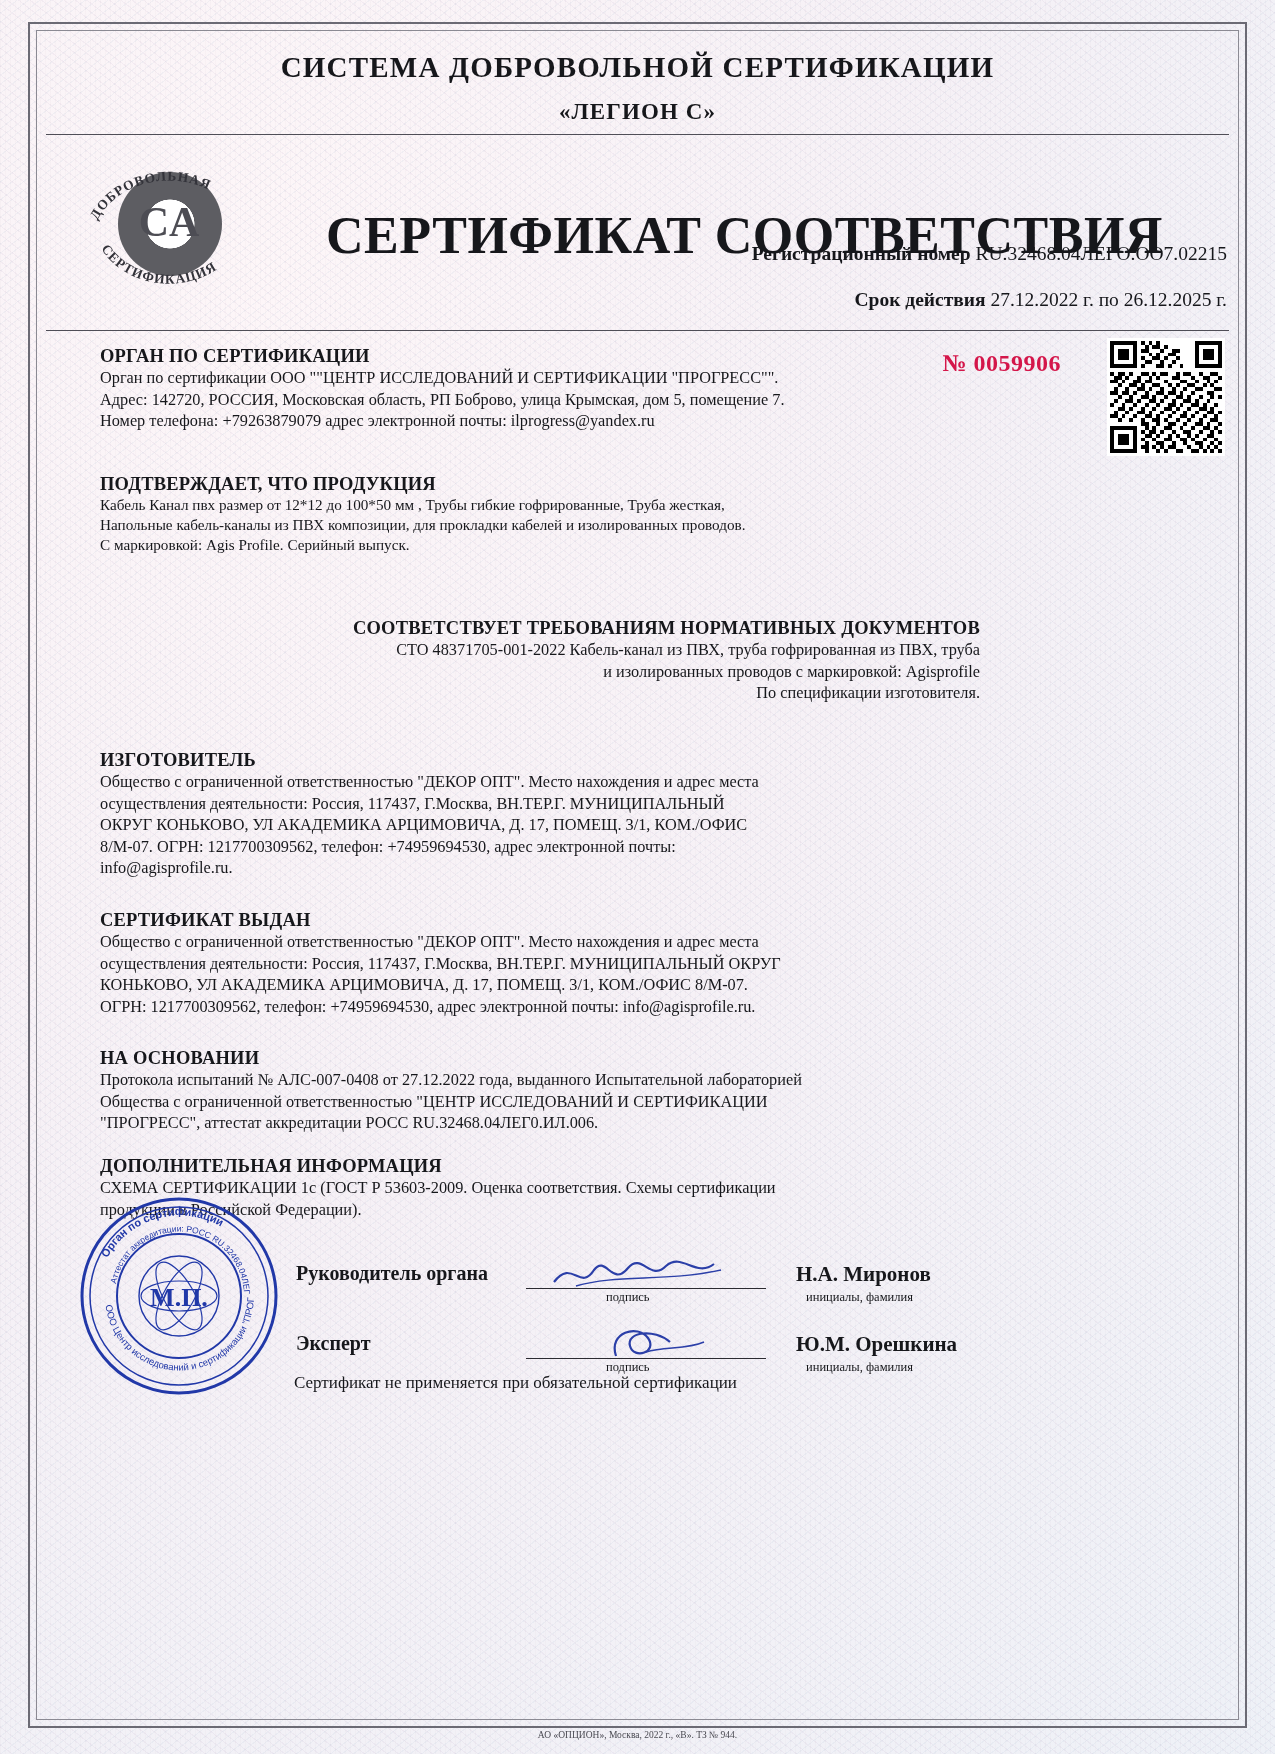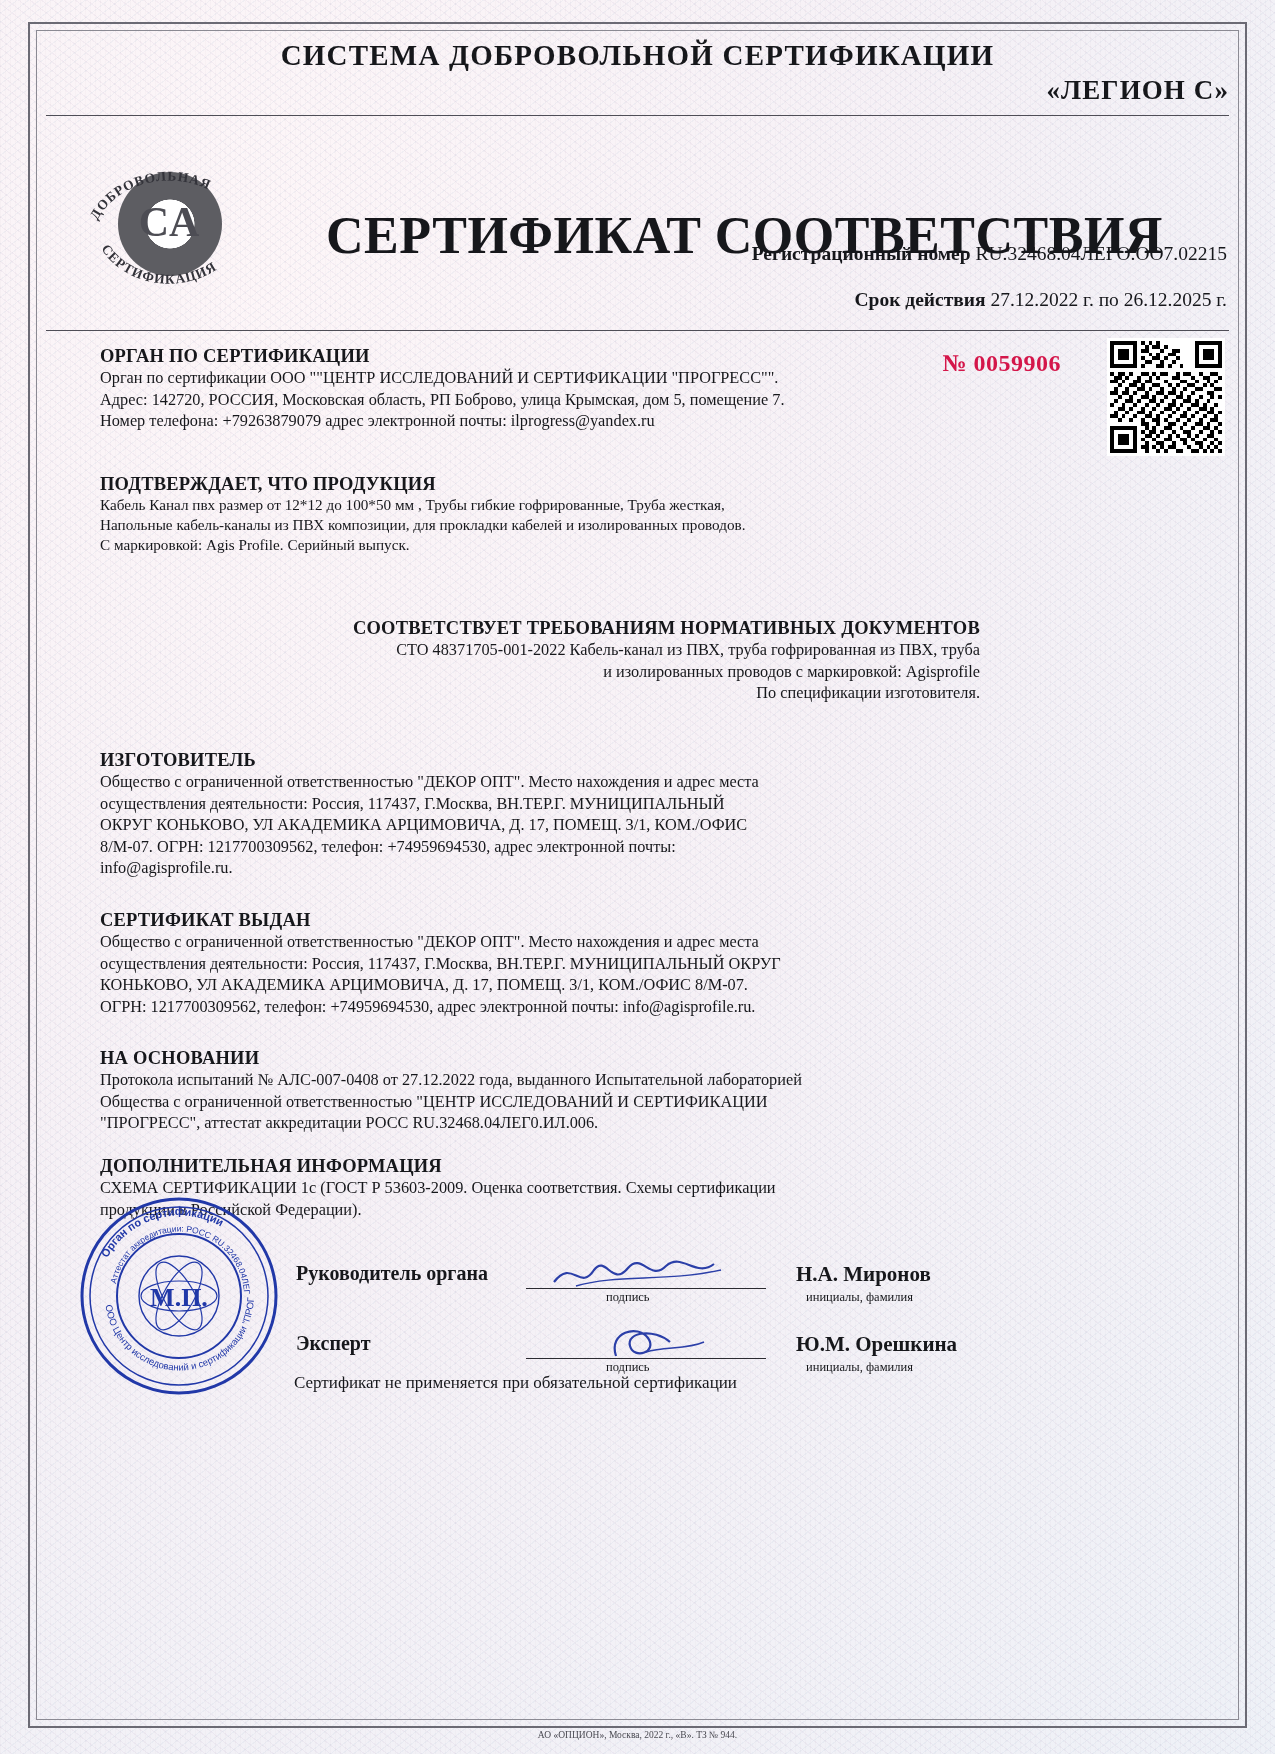--- a/index.html
+++ b/index.html
@@ -41,28 +41,29 @@
     position: absolute;
     left: 46px; top: 38px; right: 46px; bottom: 42px;
   }
 
   
   .sys-title {
     text-align: center;
     font-weight: bold;
     font-size: 29px;
     letter-spacing: 1.2px;
+    margin-top: 12px;
     line-height: 1.22;
   }
   .sys-title2 {
-    text-align: right;
-    font-weight: bold;
-    font-size: 27px;
+    text-align: center;
+    font-weight: bold;
+    font-size: 23px;
     letter-spacing: 1.1px;
-    margin-top: 2px;
+    margin-top: 14px;
   }
   .sys-reg {
     text-align: center;
     font-weight: bold;
     font-size: 14.5px;
     margin-top: 10px;
   }
   .hr-head {
     border-top: 1.6px solid #4f4e57;
     margin: 9px 0 0 0;

